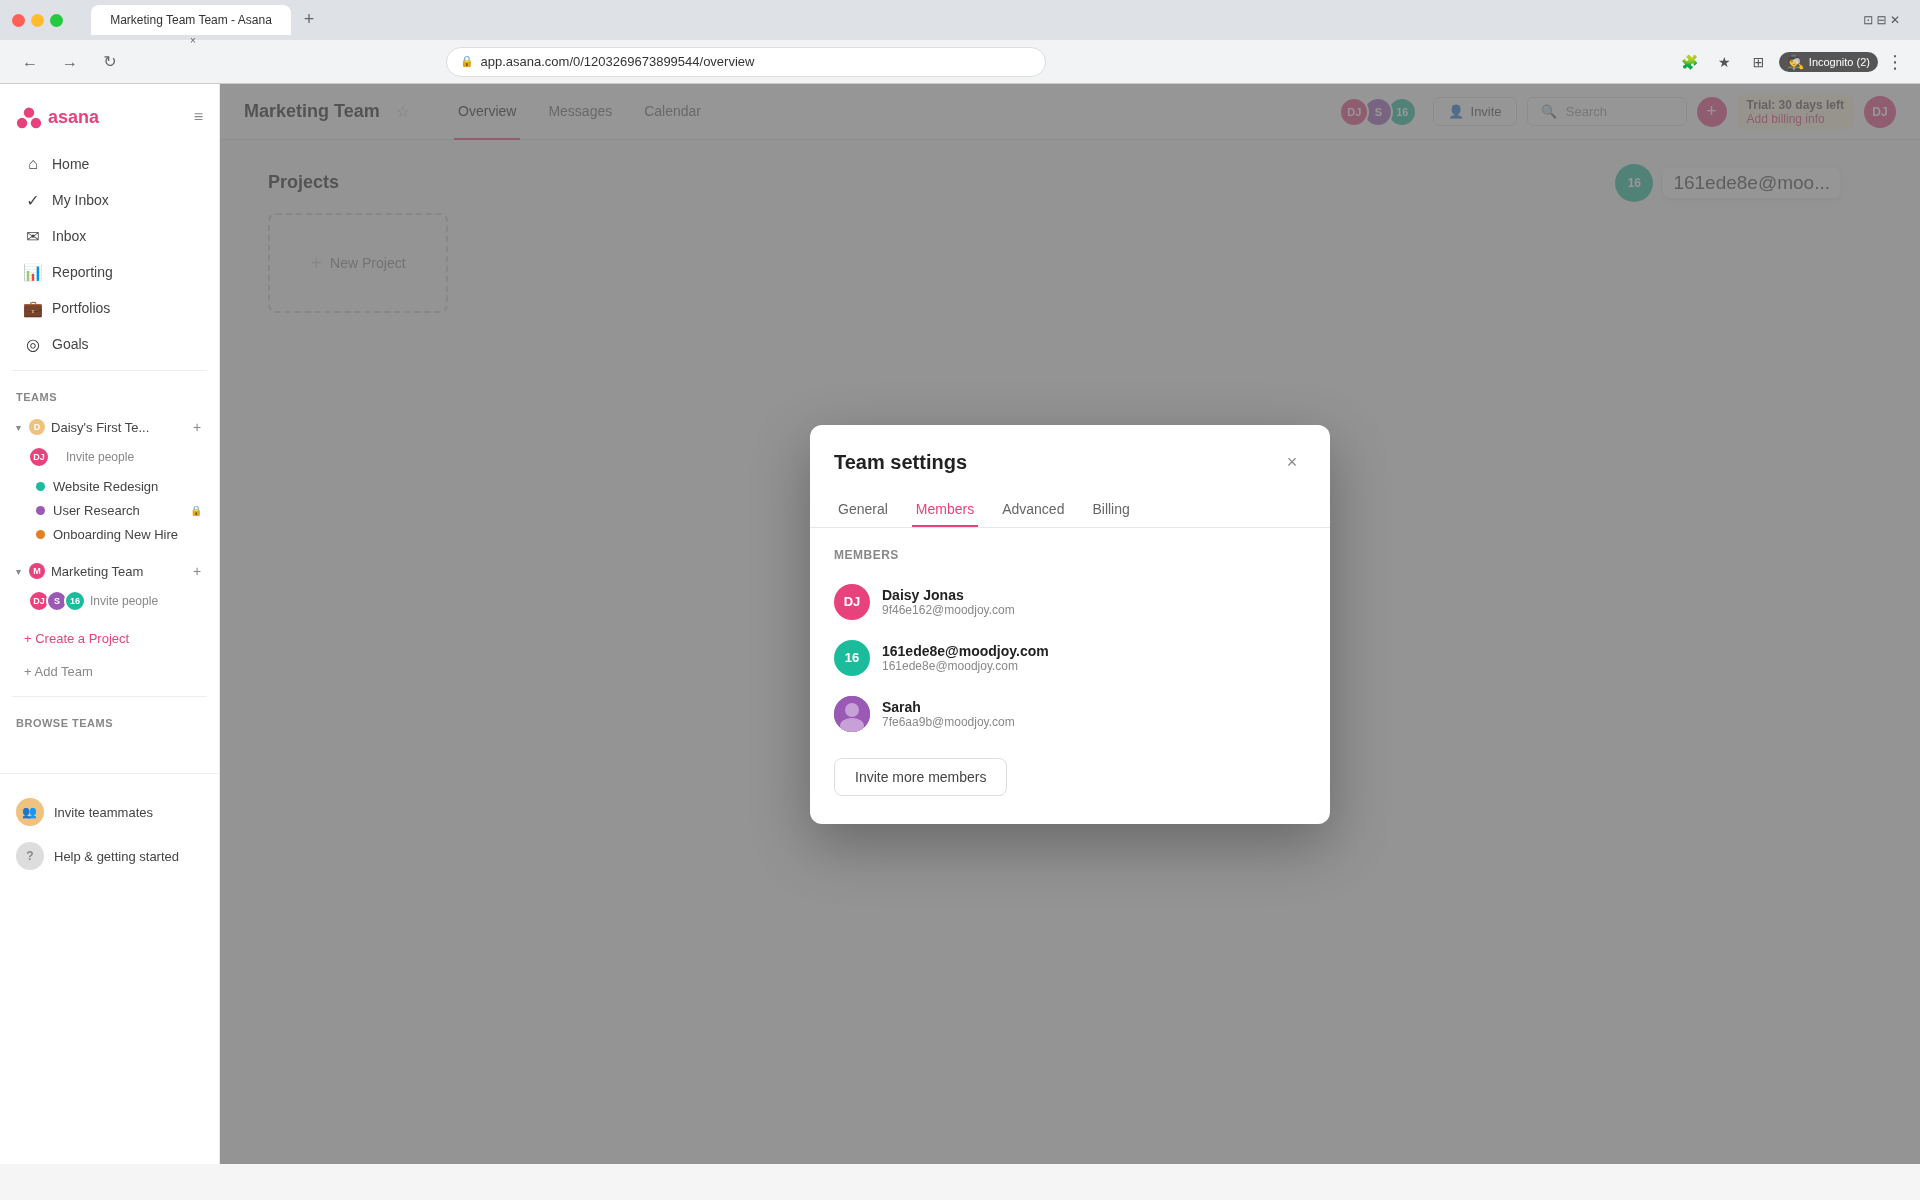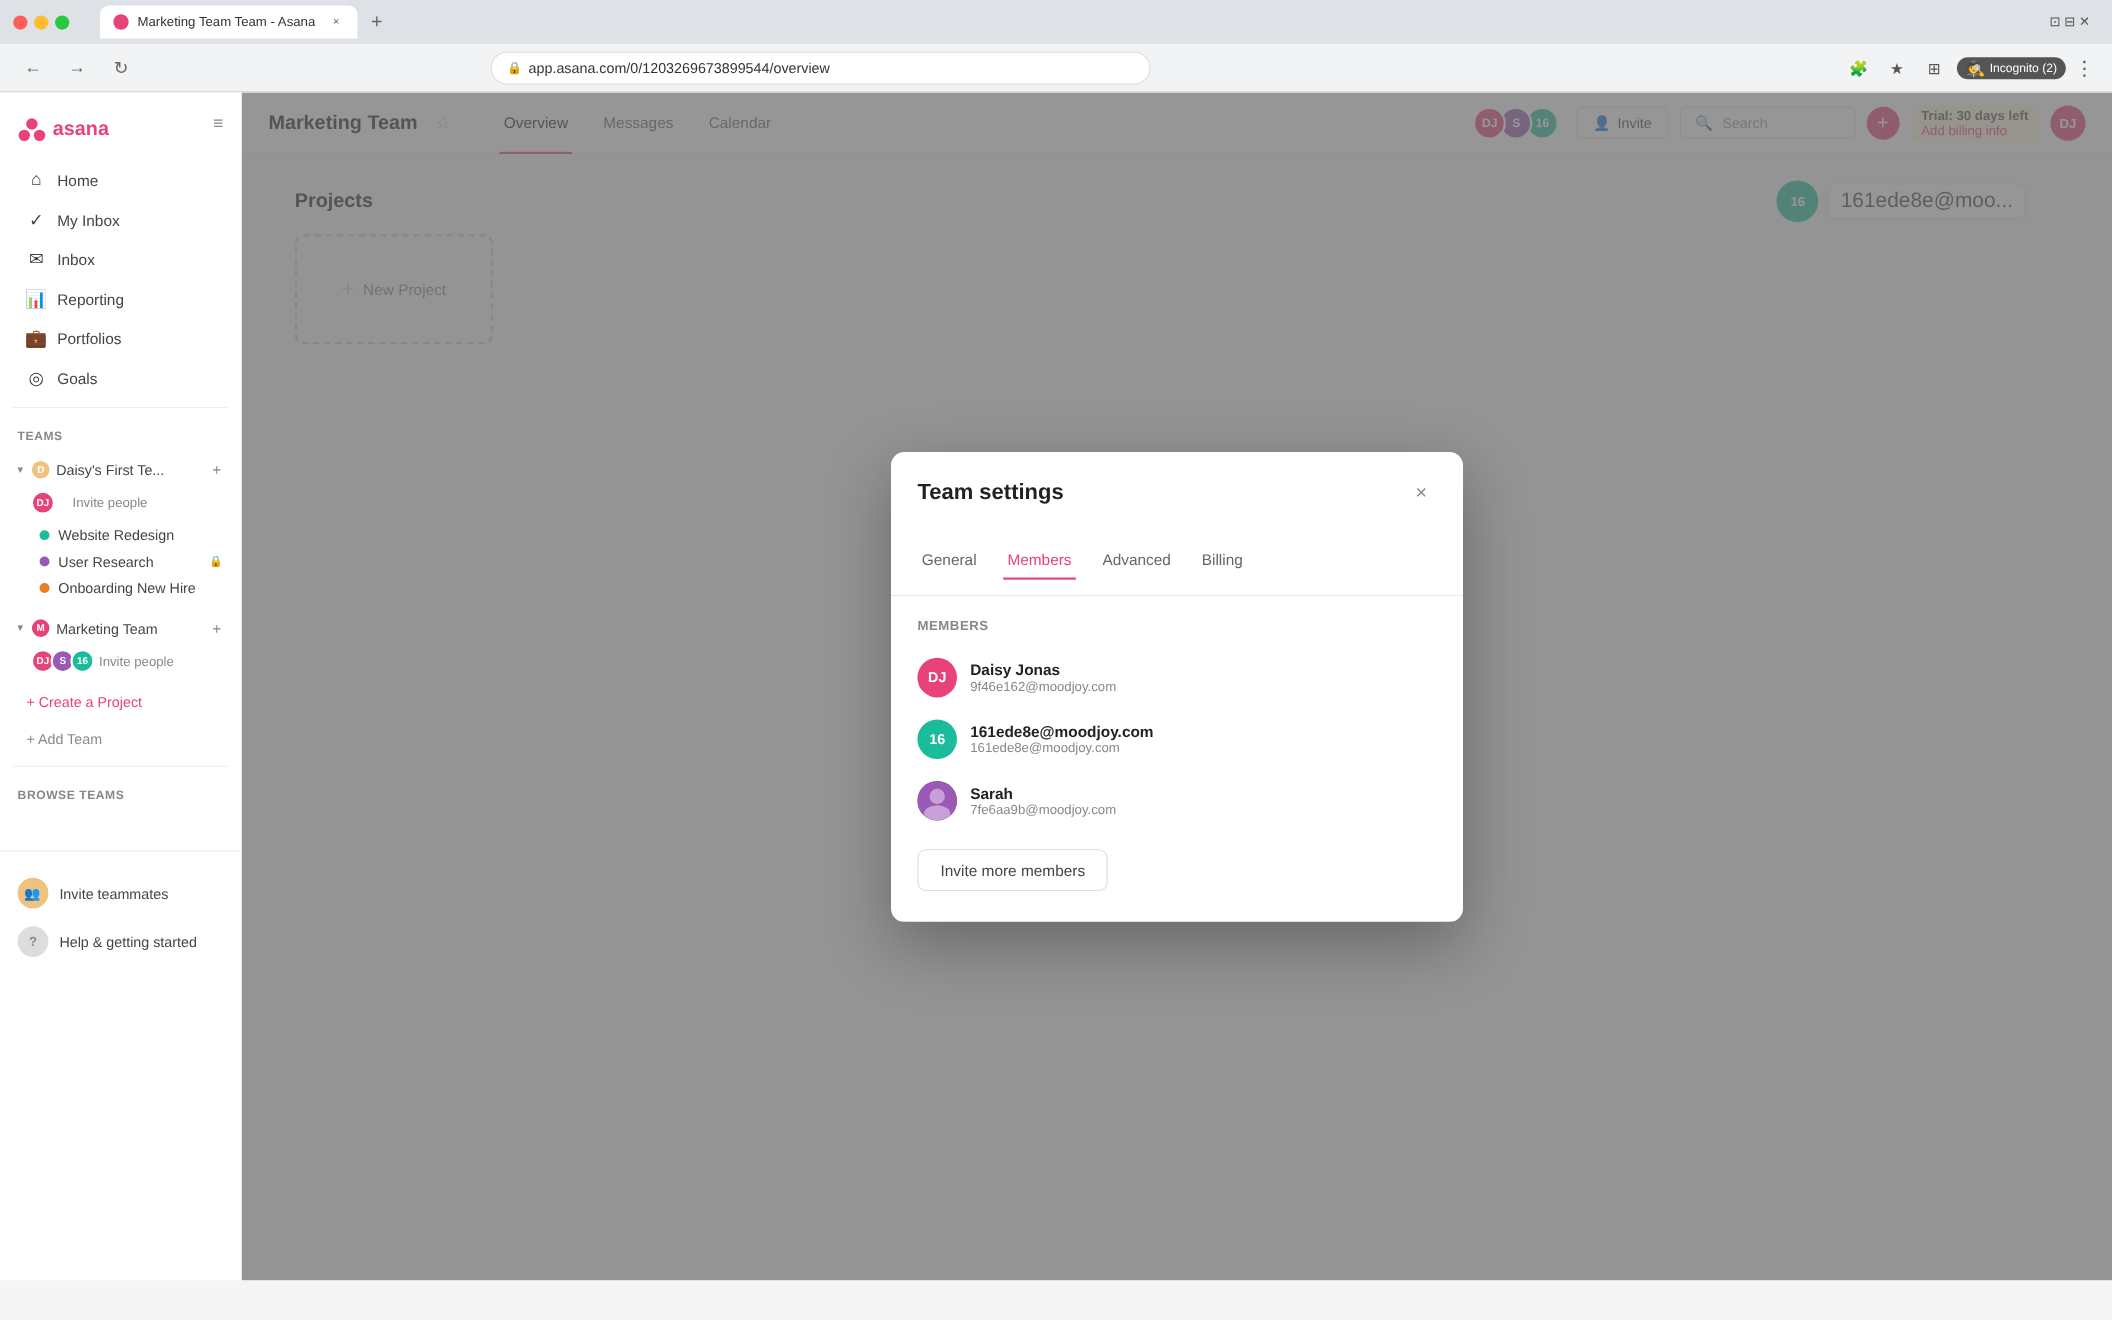--- a/index.html
+++ b/index.html
@@ -3,39 +3,39 @@
   <meta charset="utf-8">
   <style>
     * { margin: 0; padding: 0; box-sizing: border-box; }
     body { width: 1920px; height: 1200px; font-family: -apple-system, BlinkMacSystemFont, 'Segoe UI', sans-serif; background: #f5f5f5; overflow: hidden; }
     .browser-titlebar { height: 40px; background: #dee1e6; display: flex; align-items: center; padding: 0 12px; gap: 8px; }
     .traffic-lights { display: flex; gap: 6px; align-items: center; }
     .traffic-light { width: 13px; height: 13px; border-radius: 50%; }
     .tl-red { background: #ff5f56; }
     .tl-yellow { background: #ffbd2e; }
     .tl-green { background: #27c93f; }
-    .browser-tab { height: 30px; background: #fff; border-radius: 8px 8px 0 0; display: flex; align-items: center; padding: 0 12px; gap: 8px; font-size: 12px; color: #333; min-width: 200px; }
+    .browser-tab { height: 30px; background: #fff; border-radius: 8px 8px 0 0; display: flex; align-items: center; padding: 0 12px; gap: 8px; font-size: 12px; color: #333; min-width: 200px; flex-direction: column; }
     .browser-tab .favicon { width: 14px; height: 14px; background: #e8427c; border-radius: 50%; }
     .browser-tab .close-btn { width: 14px; height: 14px; border-radius: 50%; display: flex; align-items: center; justify-content: center; color: #666; font-size: 10px; cursor: pointer; margin-left: 4px; }
     .new-tab-btn { width: 28px; height: 28px; display: flex; align-items: center; justify-content: center; color: #666; font-size: 18px; cursor: pointer; margin-left: 4px; margin-bottom: 2px; }
     .browser-addressbar { height: 44px; background: #f1f3f4; display: flex; align-items: center; padding: 0 16px; gap: 12px; border-bottom: 1px solid #ccc; }
     .nav-btn { width: 28px; height: 28px; display: flex; align-items: center; justify-content: center; color: #666; cursor: pointer; border-radius: 50%; }
     .address-bar { flex: 1; height: 30px; background: #fff; border-radius: 15px; display: flex; align-items: center; padding: 0 14px; font-size: 13px; color: #333; border: 1px solid #ddd; max-width: 700px; margin: 0 auto; }
     .address-bar-lock { margin-right: 6px; color: #555; font-size: 11px; }
     .browser-actions { display: flex; gap: 8px; align-items: center; margin-left: auto; }
     .browser-action-btn { width: 26px; height: 26px; display: flex; align-items: center; justify-content: center; color: #555; cursor: pointer; border-radius: 4px; font-size: 14px; }
     .incognito-badge { background: #555; color: #fff; border-radius: 12px; padding: 2px 8px; font-size: 11px; display: flex; align-items: center; gap: 4px; }
     .menu-dots { font-size: 18px; color: #555; cursor: pointer; }
 
     
     .app-container { display: flex; height: calc(1200px - 120px); }
 
     
     .sidebar { width: 220px; background: #fff; border-right: 1px solid #e8e8e8; display: flex; flex-direction: column; padding: 12px 0; overflow-y: auto; flex-shrink: 0; }
-    .sidebar-logo { display: flex; padding: 8px 16px 16px; gap: 8px; }
+    .sidebar-logo { display: flex; align-items: center; padding: 8px 16px 16px; gap: 8px; }
     .asana-logo { display: flex; align-items: center; gap: 6px; }
     .asana-logo-icon { width: 26px; height: 26px; }
     .asana-logo-text { font-size: 18px; font-weight: 700; color: #e8427c; }
     .sidebar-hamburger { margin-left: auto; cursor: pointer; color: #888; }
 
     .sidebar-nav-item { display: flex; align-items: center; padding: 8px 16px; gap: 10px; cursor: pointer; border-radius: 6px; margin: 1px 8px; font-size: 14px; color: #444; }
     .sidebar-nav-item .nav-icon { width: 18px; height: 18px; display: flex; align-items: center; justify-content: center; font-size: 16px; flex-shrink: 0; }
 
     .sidebar-section-header { padding: 12px 16px 4px; font-size: 11px; font-weight: 600; color: #888; text-transform: uppercase; letter-spacing: 0.5px; }
 
@@ -84,21 +84,21 @@
 
     
     .overlay { position: absolute; top: 0; left: 0; right: 0; bottom: 0; background: rgba(0,0,0,0.4); z-index: 100; display: flex; align-items: center; justify-content: center; }
 
     
     .modal { background: #fff; border-radius: 12px; width: 520px; box-shadow: 0 20px 60px rgba(0,0,0,0.3); overflow: hidden; }
     .modal-header { padding: 24px 24px 0; display: flex; align-items: center; justify-content: space-between; }
     .modal-title { font-size: 20px; font-weight: 700; color: #222; }
     .modal-close { width: 28px; height: 28px; display: flex; align-items: center; justify-content: center; border-radius: 50%; cursor: pointer; color: #888; font-size: 18px; }
     .modal-tabs { display: flex; gap: 0; padding: 16px 24px 0; border-bottom: 1px solid #e8e8e8; }
-    .modal-tab { padding: 8px 4px; margin: 14px 10px; font-size: 14px; color: #666; cursor: pointer; border-bottom: 2px solid transparent; }
+    .modal-tab { padding: 8px 4px; margin: 0 10px; font-size: 14px; color: #666; cursor: pointer; border-bottom: 2px solid transparent; }
     .modal-tab:first-child { margin-left: 0; }
     .modal-tab.active { color: #e8427c; border-bottom: 2px solid #e8427c; font-weight: 500; }
     .modal-body { padding: 20px 24px 28px; }
     .members-label { font-size: 12px; font-weight: 600; color: #888; text-transform: uppercase; letter-spacing: 0.5px; margin-bottom: 12px; }
     .member-row { display: flex; align-items: center; gap: 12px; padding: 10px 0; }
     .member-avatar { width: 36px; height: 36px; border-radius: 50%; display: flex; align-items: center; justify-content: center; font-size: 13px; font-weight: 700; color: #fff; flex-shrink: 0; }
     .member-info { }
     .member-name { font-size: 14px; font-weight: 600; color: #222; }
     .member-email { font-size: 12px; color: #888; }
     .invite-more-btn { margin-top: 16px; padding: 10px 20px; border: 1px solid #ddd; border-radius: 8px; font-size: 14px; color: #444; cursor: pointer; background: #fff; display: inline-flex; align-items: center; }

